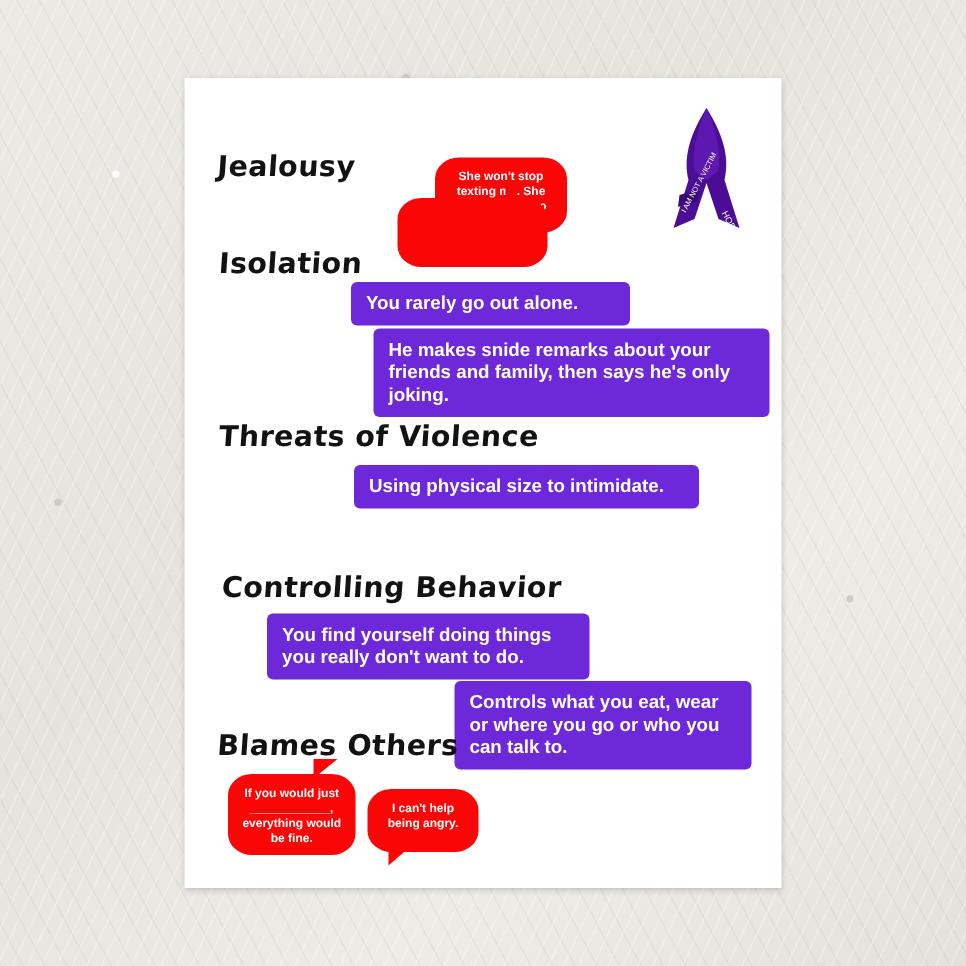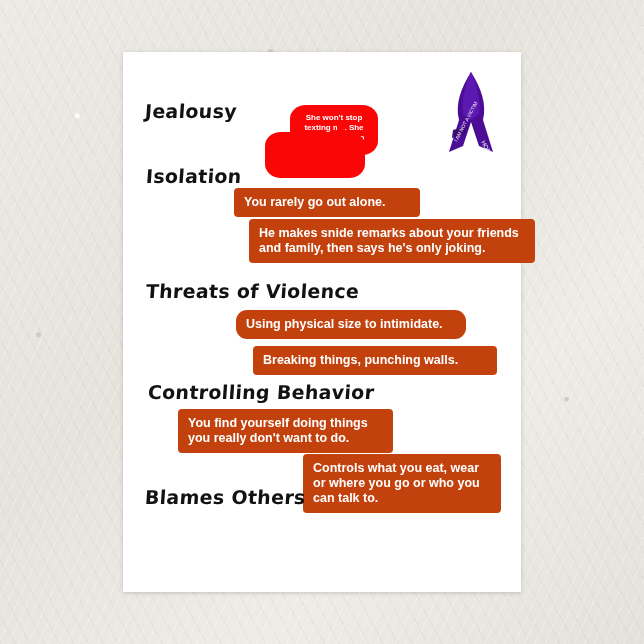--- a/index.html
+++ b/index.html
@@ -41,21 +41,21 @@
     font-weight:bold;
     color:#121212;
     font-size:19px;
     letter-spacing:.3px;
     transform:skewX(-4deg);
     white-space:nowrap;
   }
 
   .bar{
     position:absolute;
-    background:#c2410c;
+    background:#6d28d9;
     color:#ffffff;
     font-weight:bold;
     font-size:12.5px;
     line-height:15px;
     padding:7px 10px;
     border-radius:4px;
     box-sizing:border-box;
   }
 
   .bubble{
@@ -96,37 +96,44 @@
   </div>
 
   <div class="bubble" style="left:142px;top:80px;width:100px;height:46px;">
     <span class="tail tail-tr"></span>
   </div>
 
   <div class="heading" style="left:23px;top:113px;">Isolation</div>
 
   <div class="bar" style="left:111px;top:136px;width:186px;">You rarely go out alone.</div>
 
-  <div class="bar" style="left:126px;top:167px;width:286px;">He makes snide remarks about your friends and family, then says he's only joking.</div>
+  <div class="bar" style="left:126px;top:167px;width:264px;">He makes snide remarks about your friends and family, then says he's only joking.</div>
 
   <div class="heading" style="left:23px;top:228px;">Threats of Violence</div>
 
-  <div class="bar" style="left:113px;top:258px;width:230px;border-radius:11px;">Using physical size to intimidate.</div>
+  <div class="bar" style="left:113px;top:258px;width:230px;">Using physical size to intimidate.</div>
 
-  <div class="bar" style="left:130px;top:294px;width:244px;">Breaking things, punching walls.</div>
 
   <div class="heading" style="left:25px;top:329px;">Controlling Behavior</div>
 
   <div class="bar" style="left:180px;top:402px;width:198px;">Controls what you eat, wear or where you go or who you can talk to.</div>
 
   <div class="bar" style="left:55px;top:357px;width:215px;">You find yourself doing things you really don't want to do.</div>
 
   <div class="heading" style="left:22px;top:434px;">Blames Others</div>
 
+  <div class="bubble" style="left:29px;top:464px;width:85px;height:54px;">
+    <span>If you would just ____________, everything would be fine.</span>
+    <span class="tail tail-tr"></span>
+  </div>
 
+  <div class="bubble" style="left:122px;top:474px;width:74px;height:42px;">
+    <span>I can't help being angry.</span>
+    <span class="tail tail-bl2"></span>
+  </div>
 
 
   <div class="ribbon" style="left:318px;top:10px;">
     <svg viewBox="0 0 60 96" width="60" height="96">
       <path d="M30 10 C20 26 14 42 18 58 L8 90 L22 84 L30 60 L38 84 L52 90 L42 58 C46 42 40 26 30 10 Z" fill="#4b0d96"></path>
       <path d="M30 10 C24 24 20 38 22 52 L30 58 L38 52 C40 38 36 24 30 10 Z" fill="#5c18b0"></path>
       <path d="M12 68 L26 64 L24 72 L11 76 Z" fill="#3a0a75"></path>
       <text x="16" y="80" fill="#ffffff" font-size="5" font-family="Liberation Sans, sans-serif" transform="rotate(-62 16 80)">I AM NOT A VICTIM</text>
       <text x="40" y="80" fill="#ffffff" font-size="6" font-family="Liberation Sans, sans-serif" transform="rotate(62 40 80)">HOPE</text>
     </svg>

